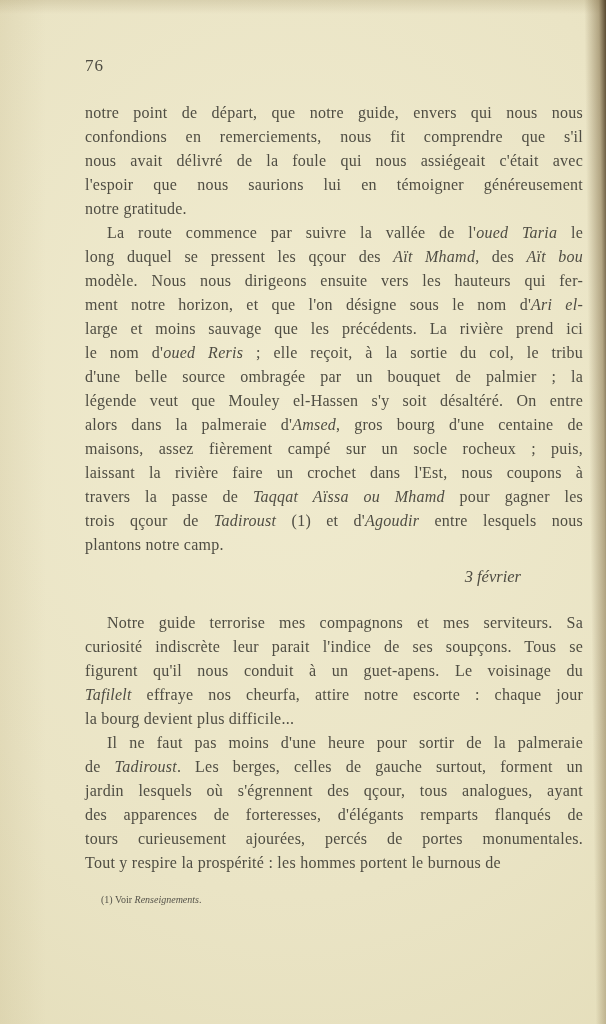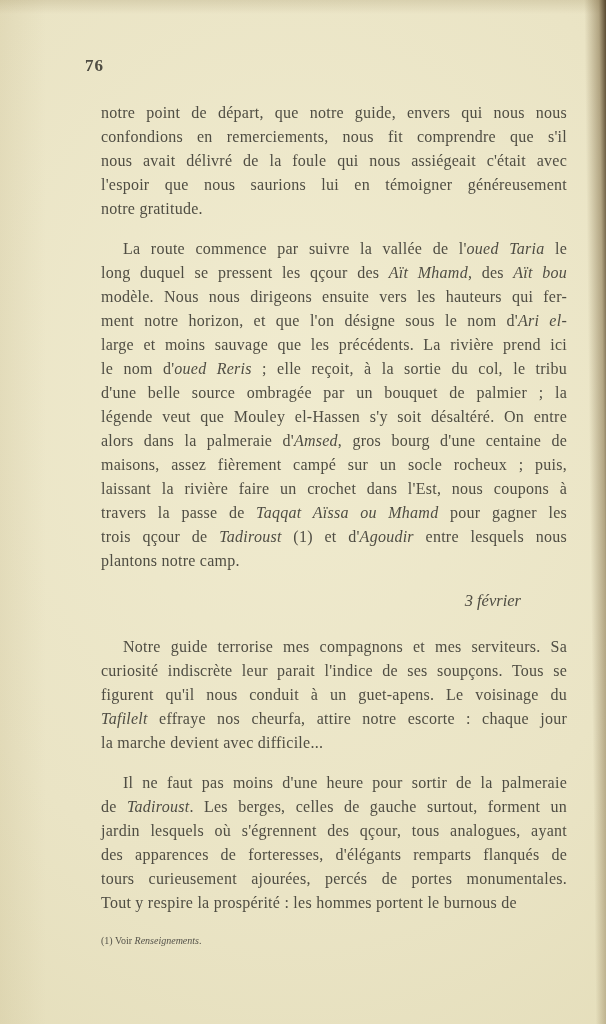--- a/index.html
+++ b/index.html
@@ -20,30 +20,30 @@
     position:absolute;top:-14px;right:-16px;width:38px;height:1070px;
     transform:rotate(-0.65deg);transform-origin:50% 0;
     background:linear-gradient(to right,
       rgba(90,70,40,0) 0%, rgba(110,88,50,0.45) 38%,
       #43331d 62%, #17100a 78%, #0a0604 100%);
   }
   .content{
     position:absolute;left:85px;top:56px;width:498px;
   }
   .page-header{
-    position:relative;height:20px;margin-bottom:25px;font-weight:bold;
+    position:relative;height:20px;margin-bottom:25px;
   }
   .page-number{
     position:absolute;left:0;top:0;font-size:17px;letter-spacing:1px;
   }
   .running-title{
     position:absolute;left:0;right:40px;top:3px;text-align:center;
     font-size:12.5px;letter-spacing:3.2px;word-spacing:4px;color:#56544a;
   }
-  .para{margin:16px;}
+  .para{margin:0;}
   .pline{
     font-size:16px;line-height:24px;letter-spacing:0.25px;
     text-align:justify;text-align-last:justify;text-justify:inter-word;
     hyphens:none;
   }
   .pline.firstline{padding-left:22px;}
   .pline.lastline{text-align-last:left;}
   .date-heading{
     font-size:16.5px;line-height:24px;text-align:right;
     padding-right:62px;margin-top:8px;margin-bottom:22px;
@@ -85,21 +85,21 @@
           <div class="pline">travers la passe de <i>Taqqat Aïssa ou Mhamd</i> pour gagner les</div>
           <div class="pline">trois qçour de <i>Tadiroust</i> (1) et d'<i>Agoudir</i> entre lesquels nous</div>
           <div class="pline lastline">plantons notre camp.</div>
         </div>
         <div class="date-heading"><i>3 février</i></div>
         <div class="para">
           <div class="pline firstline">Notre guide terrorise mes compagnons et mes serviteurs. Sa</div>
           <div class="pline">curiosité indiscrète leur parait l'indice de ses soupçons. Tous se</div>
           <div class="pline">figurent qu'il nous conduit à un guet-apens. Le voisinage du</div>
           <div class="pline"><i>Tafilelt</i> effraye nos cheurfa, attire notre escorte : chaque jour</div>
-          <div class="pline lastline">la marche devient avec difficile...</div>
+          <div class="pline lastline">la bourg devient plus difficile...</div>
         </div>
         <div class="para">
           <div class="pline firstline">Il ne faut pas moins d'une heure pour sortir de la palmeraie</div>
           <div class="pline">de <i>Tadiroust</i>. Les berges, celles de gauche surtout, forment un</div>
           <div class="pline">jardin lesquels où s'égrennent des qçour, tous analogues, ayant</div>
           <div class="pline">des apparences de forteresses, d'élégants remparts flanqués de</div>
           <div class="pline">tours curieusement ajourées, percés de portes monumentales.</div>
           <div class="pline lastline">Tout y respire la prospérité : les hommes portent le burnous de</div>
         </div>
       </div>

